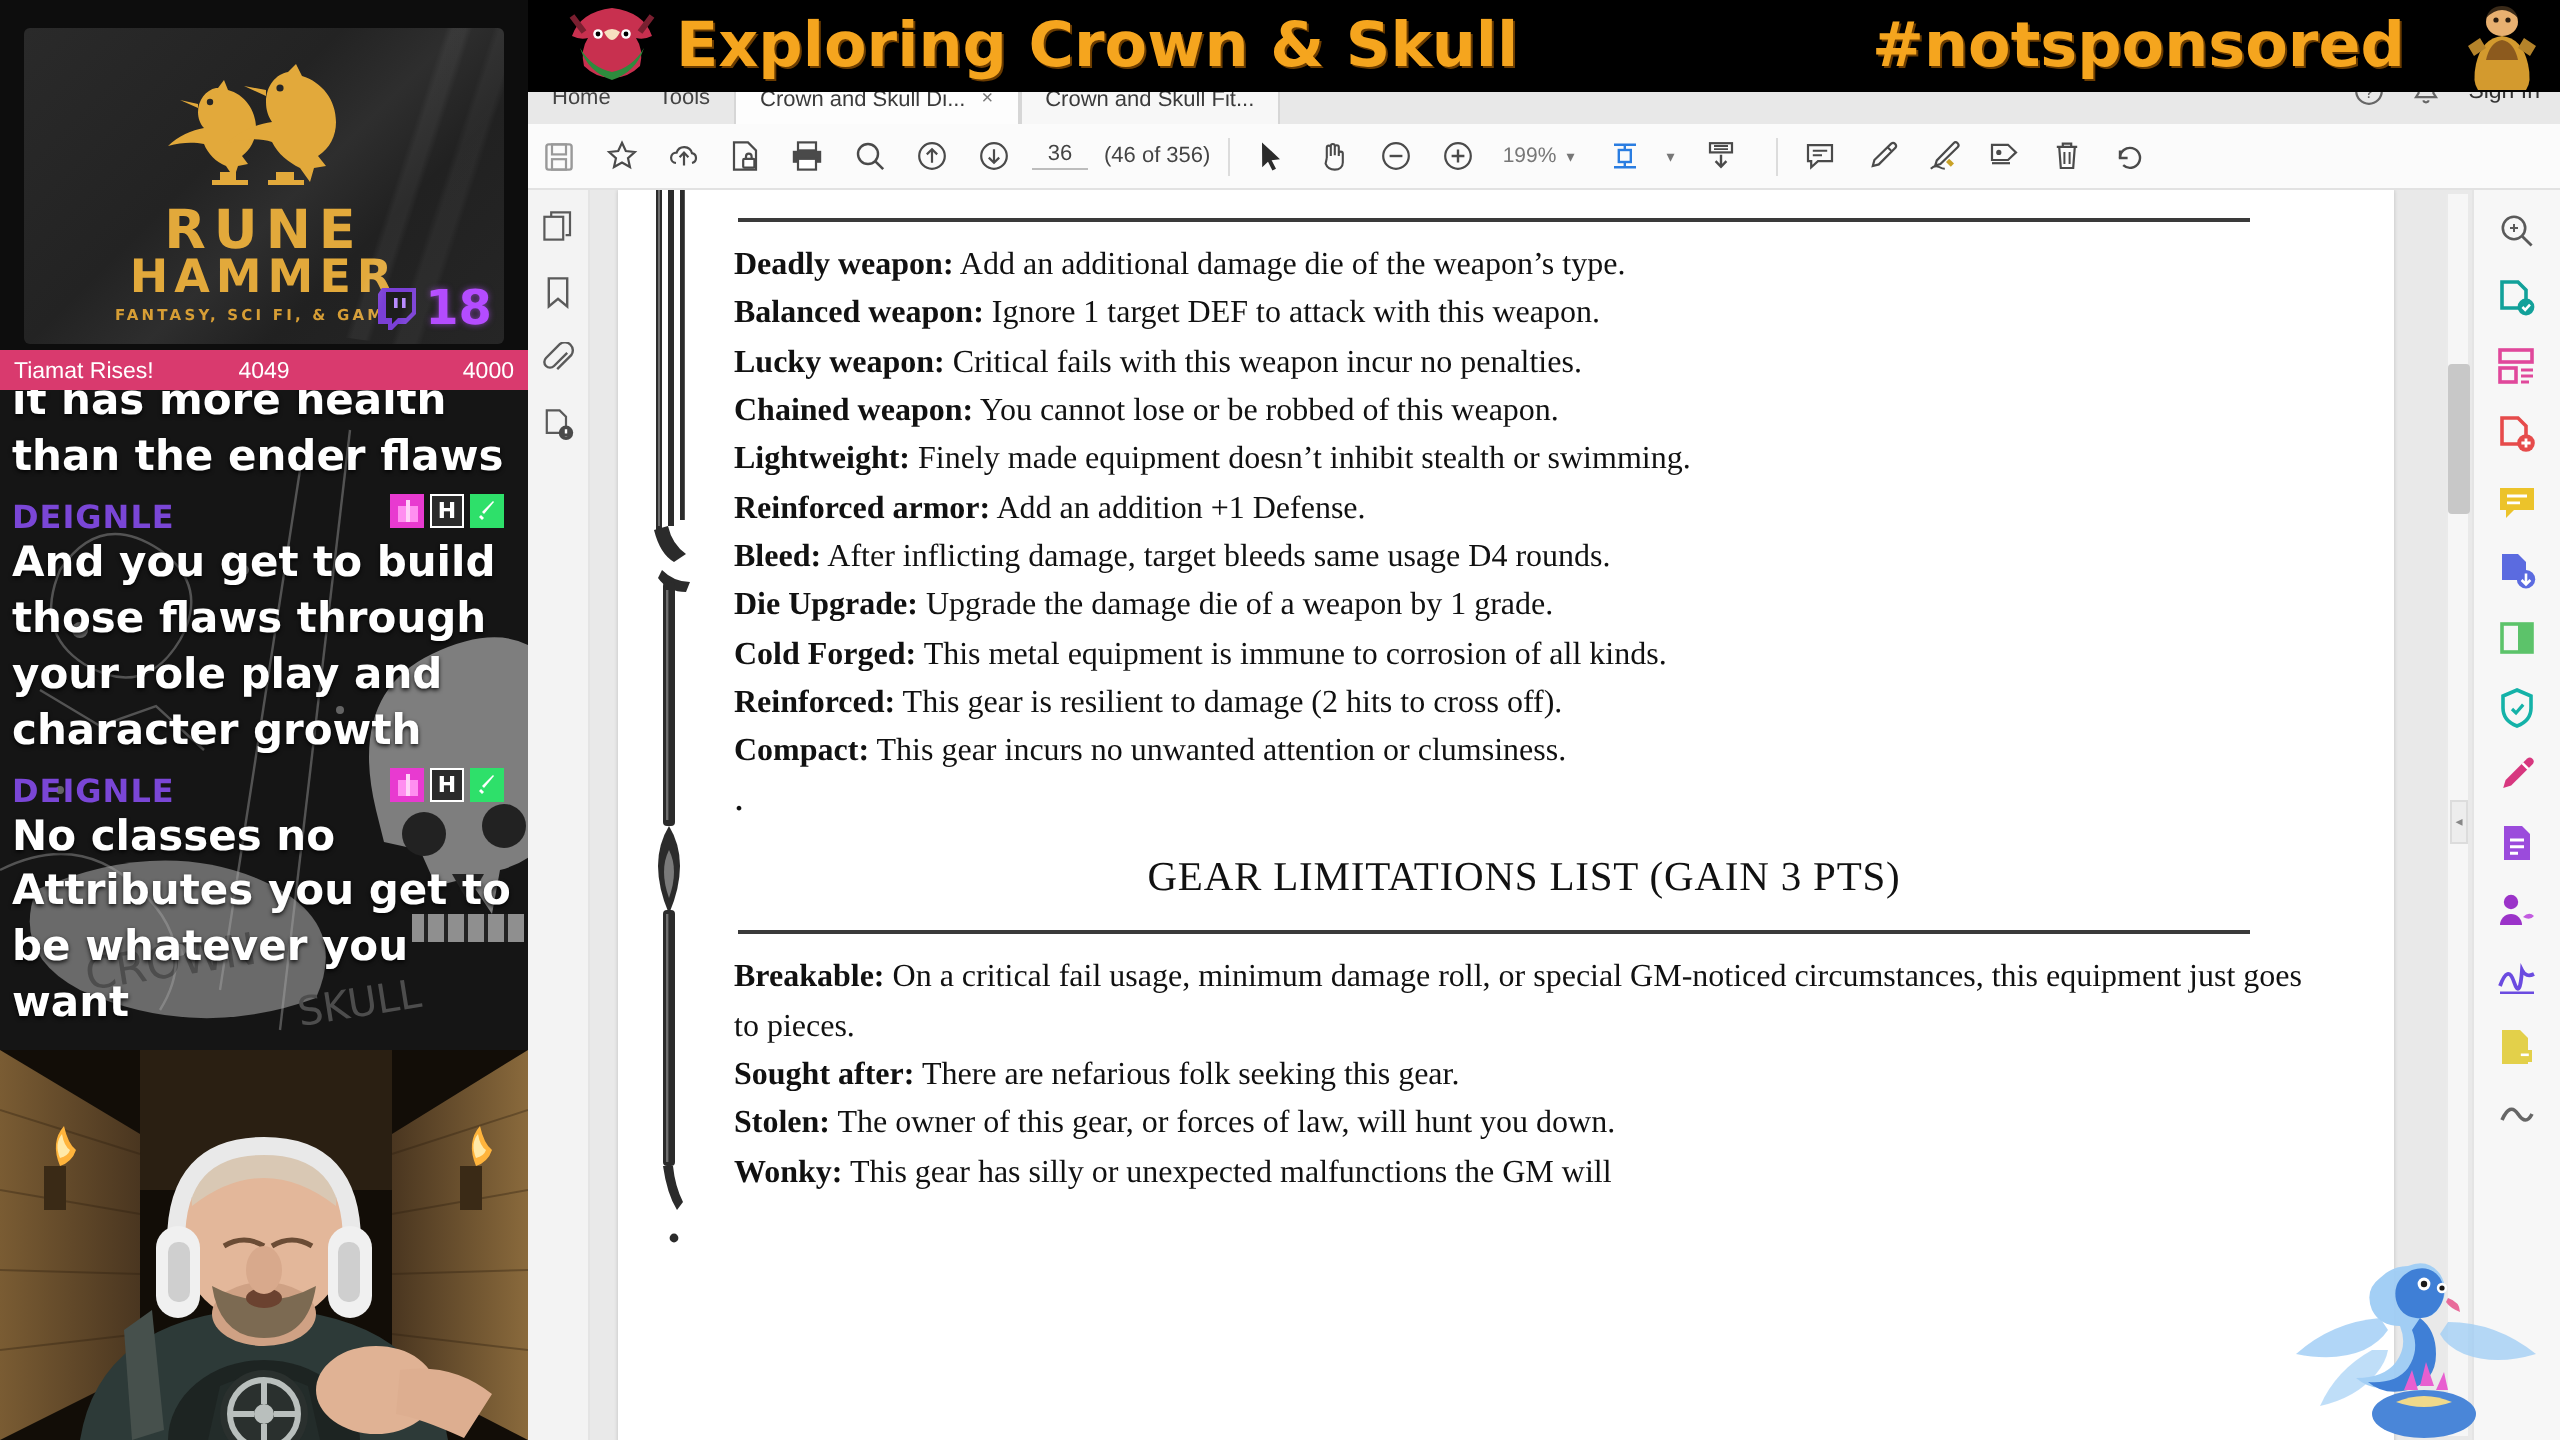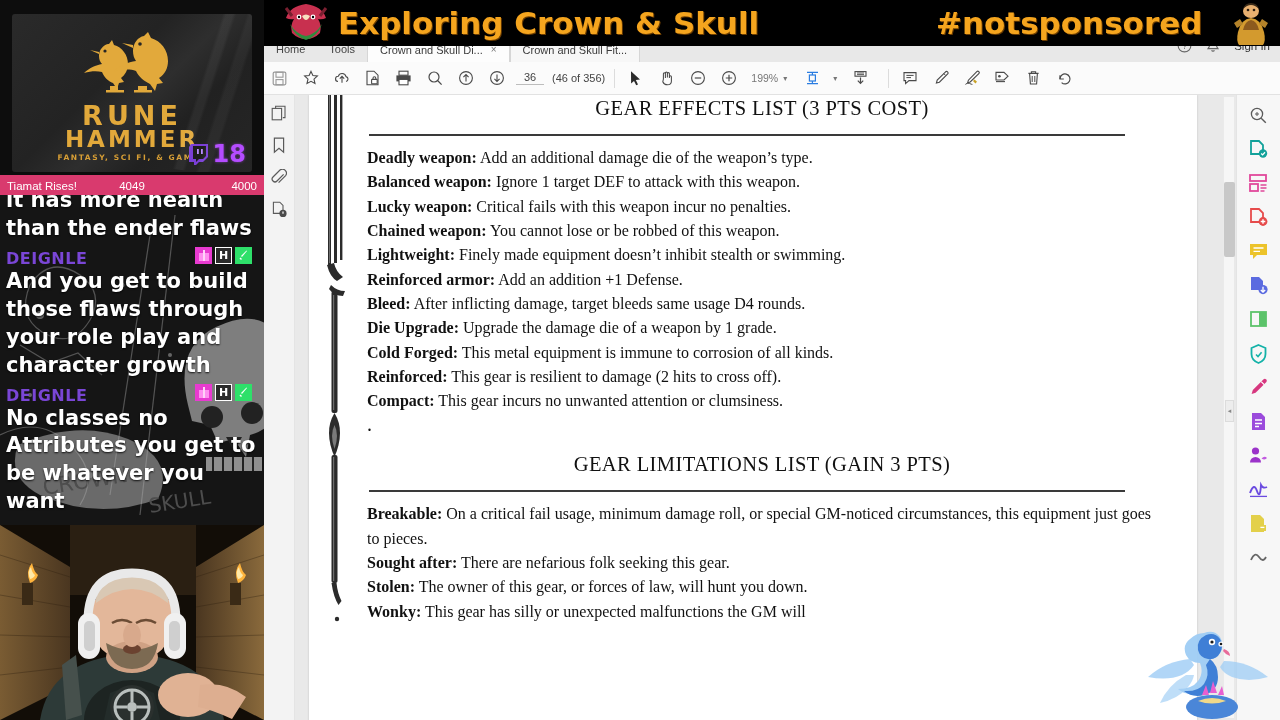--- a/index.html
+++ b/index.html
@@ -560,21 +560,20 @@
             <circle cx="22" cy="524" r="2.2"></circle>
           </g>
           <g fill="#6e6e6e">
             <rect x="14" y="0" width="1" height="168"></rect>
             <rect x="18" y="200" width="1.2" height="115"></rect>
             <rect x="18" y="362" width="1.2" height="124"></rect>
           </g>
         </svg>
 
         <div class="doc-body">
-          <div class="sec-title">GEAR EFFECTS LIST (3 PTS COST)</div>
           <div class="rule"></div>
 
           <div class="entry"><b>Deadly weapon:</b> <span>Add an additional damage die of the weapon’s type.</span></div>
           <div class="entry"><b>Balanced weapon:</b> <span>Ignore 1 target DEF to attack with this weapon.</span></div>
           <div class="entry"><b>Lucky weapon:</b> <span>Critical fails with this weapon incur no penalties.</span></div>
           <div class="entry"><b>Chained weapon:</b> <span>You cannot lose or be robbed of this weapon.</span></div>
           <div class="entry"><b>Lightweight:</b> <span>Finely made equipment doesn’t inhibit stealth or swimming.</span></div>
           <div class="entry"><b>Reinforced armor:</b> <span>Add an addition +1 Defense.</span></div>
           <div class="entry"><b>Bleed:</b> <span>After inflicting damage, target bleeds same usage D4 rounds.</span></div>
           <div class="entry"><b>Die Upgrade:</b> <span>Upgrade the damage die of a weapon by 1 grade.</span></div>

